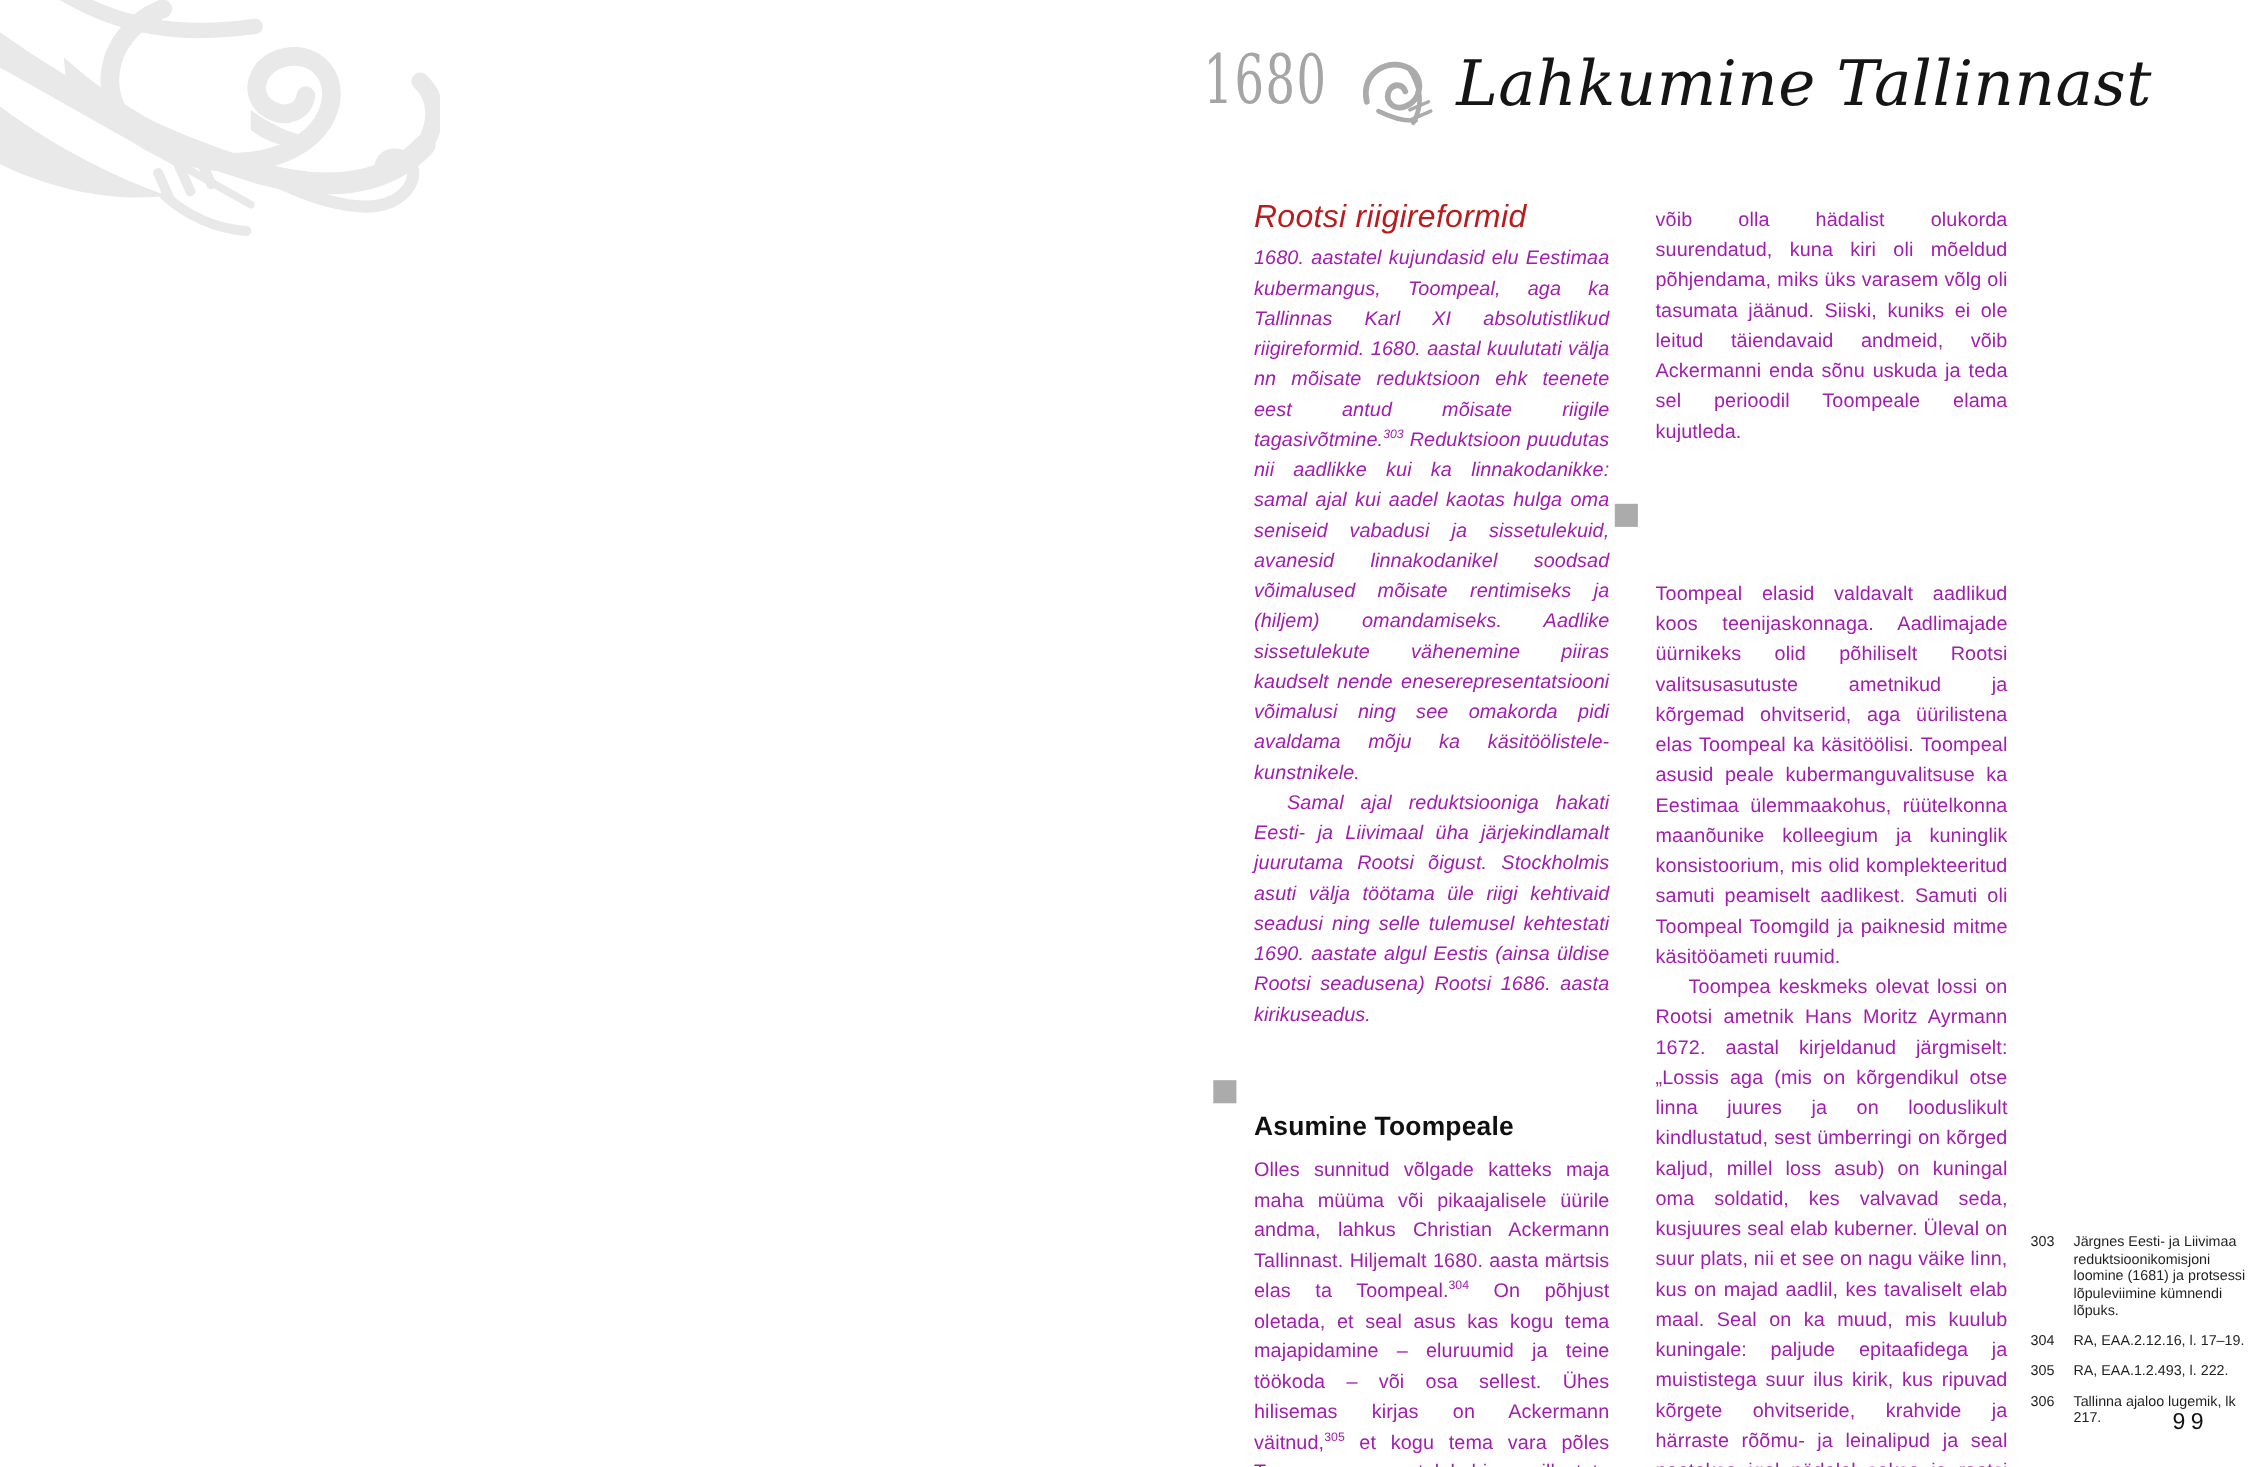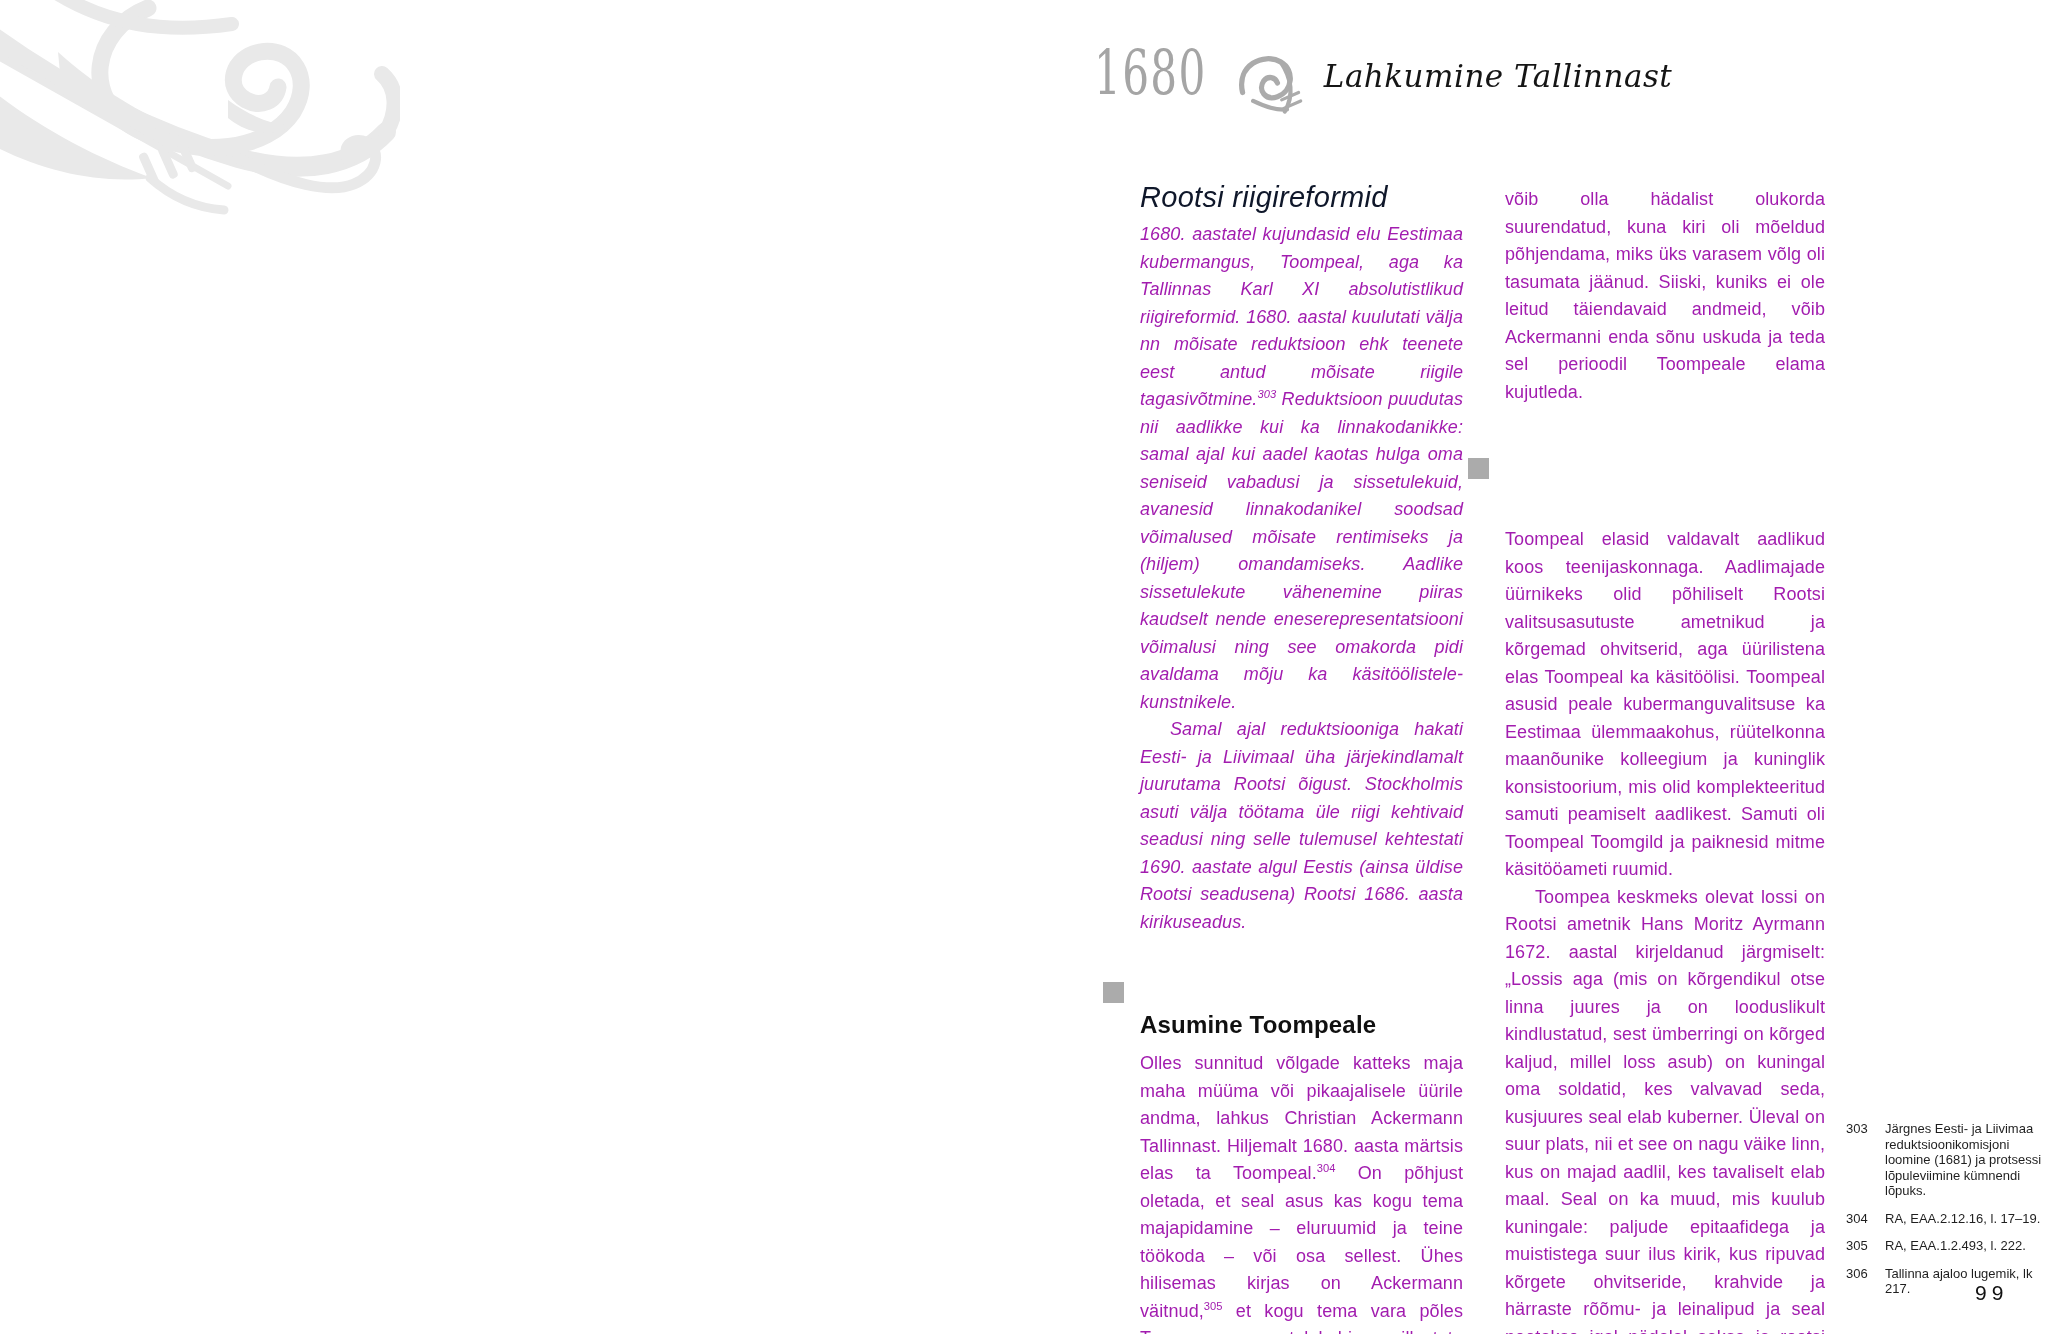--- a/index.html
+++ b/index.html
@@ -20,21 +20,21 @@
     font-family:"DejaVu Serif",serif;
     font-size:62px;line-height:58px;
     color:#a5a5a5;
     transform:scaleX(.68);transform-origin:left top;
     letter-spacing:2px;
   }
   .header-flourish{margin:4px 0 0 -28px;}
   .chapter-title{
     font-family:"DejaVu Serif",serif;
     font-style:italic;font-weight:500;
-    font-size:31px;line-height:48px;
+    font-size:57px;line-height:48px;
     color:#151515;
     margin:8px 0 0 18px;
     letter-spacing:.5px;
     white-space:nowrap;
   }
   
   .col{position:absolute;top:180px;width:323px;}
   .col-left{left:1140px;}
   .col-right{left:1505px;top:186px;width:320px;}
   .col p{
@@ -42,21 +42,21 @@
     font-size:18px;line-height:27.5px;
     text-align:justify;
     color:#a21caf;
     letter-spacing:.1px;
   }
   .col p.indent{text-indent:30px;}
   .sec-italic p, .sec-italic h2{font-style:italic;}
   h2.col-heading{
     margin:0 0 7px 0;
     font-size:29px;line-height:34px;
-    font-weight:400;color:#0f172a;
+    font-weight:400;color:#b91c1c;
     letter-spacing:.3px;
   }
   .subsection{margin-top:44px;}
   .col-right .subsection{margin-top:50px;}
   h3.sub-heading{
     position:relative;
     margin:0 0 10px 0;
     font-size:24px;line-height:30px;
     font-weight:700;color:#101010;
     white-space:pre-line;

